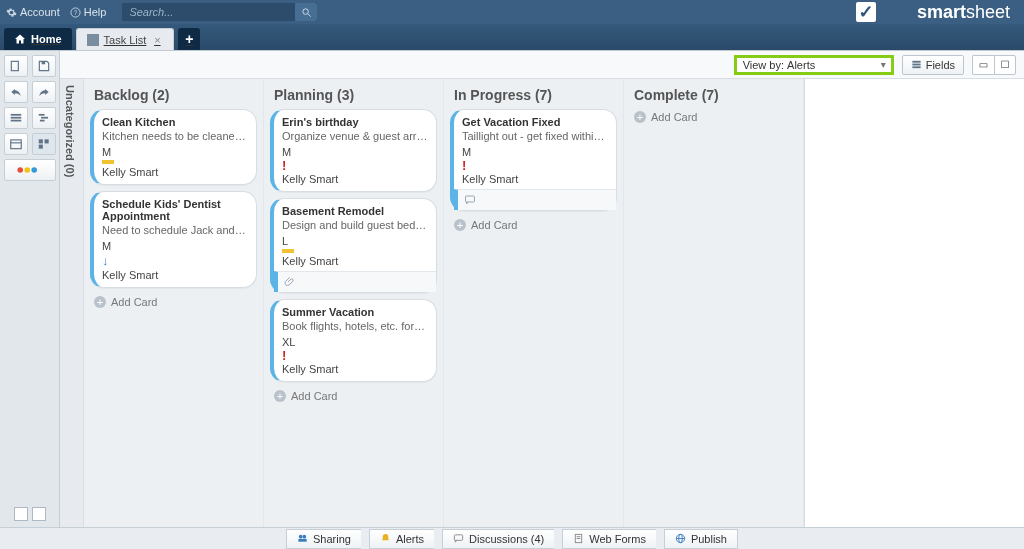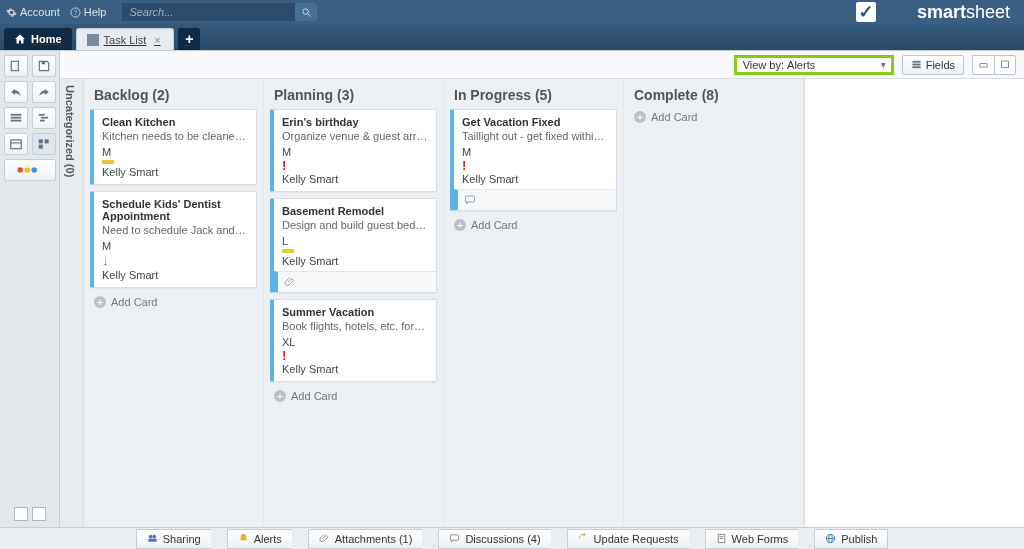--- a/index.html
+++ b/index.html
@@ -45,37 +45,37 @@
   .topbtn svg { width:11px; height:11px; fill:#5f7589; }
   .iconduo { display:flex; }
   .iconduo .bx { width:22px; height:20px; border:1px solid #bcc6cf; display:flex; align-items:center; justify-content:center; background:#fff; cursor:pointer; font-size:10px; }
   .iconduo .bx:first-child { border-right:none; border-radius:2px 0 0 2px; }
   .iconduo .bx:last-child { border-radius:0 2px 2px 0; }
   .board { flex:1; display:flex; overflow:hidden; background:#ecf0f3; }
   .lane.vert { width:24px; background:#e7ebef; border-right:1px solid #d7dde3; padding:6px 0; }
   .lane.vert .vlabel { writing-mode:vertical-rl; font-weight:bold; color:#555; font-size:11px; margin-left:4px; cursor:pointer; }
   .col { width:180px; padding:8px 6px; border-right:1px solid #e2e7ec; }
   .col h3 { font-size:14px; font-weight:bold; color:#555; margin-bottom:6px; padding-left:4px; cursor:pointer; }
-  .card { background:#fff; border:1px solid #d7dde3; border-left:4px solid #5bb4e5; border-radius:2px; padding:6px 8px 6px 8px; margin-bottom:6px; box-shadow:0 1px 1px rgba(0,0,0,0.04); cursor:pointer; }
+  .card { background:#fff; border:1px solid #d7dde3; border-left:4px solid #5bb4e5; border-radius:14px; padding:6px 8px 6px 8px; margin-bottom:6px; box-shadow:0 1px 1px rgba(0,0,0,0.04); cursor:pointer; }
   .card .ct { font-weight:bold; color:#333; font-size:11px; margin-bottom:2px; }
   .card .cd { color:#666; font-size:11px; white-space:nowrap; overflow:hidden; text-overflow:ellipsis; margin-bottom:4px; }
   .card .sz { color:#444; font-size:11px; margin-bottom:2px; }
   .card .pri { margin-bottom:2px; padding-top:1px; }
   .pri.low { width:12px; height:4px; background:#f1c232; }
   .pri.high { color:#d02424; font-weight:bold; font-size:13px; line-height:10px; }
   .pri.down { color:#4a86e8; font-size:13px; line-height:12px; }
   .card .as { color:#444; font-size:11px; }
   .footer { background:#f6f8fa; border-top:1px solid #e2e7ec; padding:4px 6px; display:flex; gap:6px; margin:-6px -8px -6px -8px; margin-top:4px; border-left:4px solid #5bb4e5; }
   .footer .ic { width:12px; height:12px; display:inline-block; }
   .footer svg { width:12px; height:12px; fill:#9aa7b2; }
   .addcard { display:flex; align-items:center; gap:5px; color:#777; font-size:11px; cursor:pointer; padding:2px 4px; }
   .addcard .pl { width:12px; height:12px; border-radius:50%; background:#b9c2cb; color:#fff; display:flex; align-items:center; justify-content:center; font-size:11px; line-height:1; }
   .blank { flex:1; background:#fff; border-left:1px solid #d7dde3; }
   
-  .bottombar { height:22px; background:#e9edf1; border-top:1px solid #c6ced6; display:flex; align-items:center; justify-content:center; gap:16px; }
+  .bottombar { height:22px; background:#e9edf1; border-top:1px solid #c6ced6; display:flex; align-items:center; justify-content:center; gap:8px; }
   .bbtn { height:20px; border:1px solid #c6ced6; border-right:none; background:linear-gradient(#fff,#eef2f5); display:flex; align-items:center; padding:0 10px; gap:5px; font-size:11px; cursor:pointer; }
   .bbtn:last-child { border-right:1px solid #c6ced6; }
   .bbtn svg { width:11px; height:11px; }
 </style>
 </head>
 <body>
 
 <div class="topbar">
   <div class="link">
     <span class="gear"><svg viewBox="0 0 24 24">
@@ -270,41 +270,41 @@
               <div class="sz">XL</div>
               <div class="pri high">!</div>
               <div class="as">Kelly Smart</div>
             </div>
             <div class="addcard">
               <span class="pl">+</span>
               <span>Add Card</span>
             </div>
           </div>
           <div class="col">
-            <h3>In Progress (5)</h3>
+            <h3>In Progress (7)</h3>
             <div class="card">
               <div class="ct">Get Vacation Fixed</div>
               <div class="cd">Taillight out - get fixed within the we…</div>
               <div class="sz">M</div>
               <div class="pri high">!</div>
               <div class="as">Kelly Smart</div>
               <div class="footer">
                 <span class="ic"><svg viewBox="0 0 24 24">
                     <rect x="3" y="4" width="18" height="12" rx="2" fill="none" stroke="#9aa7b2" stroke-width="2"></rect>
                     <path d="M8 16l-3 4v-4" fill="none" stroke="#9aa7b2" stroke-width="2"></path>
                   </svg></span>
               </div>
             </div>
             <div class="addcard">
               <span class="pl">+</span>
               <span>Add Card</span>
             </div>
           </div>
           <div class="col">
-            <h3>Complete (8)</h3>
+            <h3>Complete (7)</h3>
             <div class="addcard">
               <span class="pl">+</span>
               <span>Add Card</span>
             </div>
           </div>
         </div>
 
       <div class="blank"></div>
     </div>
   </div>
@@ -320,36 +320,24 @@
       <span>Sharing</span>
     </div>
   <div class="bbtn">
       <svg viewBox="0 0 24 24">
         <path d="M12 2a6 6 0 00-6 6v5l-2 3h16l-2-3V8a6 6 0 00-6-6z" fill="#e8b023"></path>
       </svg>
       <span>Alerts</span>
     </div>
   <div class="bbtn">
       <svg viewBox="0 0 24 24">
-        <path d="M8 12l6-6a3 3 0 014 4l-8 8a5 5 0 01-7-7l8-8" fill="none" stroke="#888" stroke-width="2"></path>
-      </svg>
-      <span>Attachments (1)</span>
-    </div>
-  <div class="bbtn">
-      <svg viewBox="0 0 24 24">
         <rect x="3" y="4" width="18" height="12" rx="2" fill="none" stroke="#888" stroke-width="2"></rect>
         <path d="M8 16l-3 4v-4" fill="none" stroke="#888" stroke-width="2"></path>
       </svg>
       <span>Discussions (4)</span>
-    </div>
-  <div class="bbtn">
-      <svg viewBox="0 0 24 24">
-        <path d="M4 12a8 8 0 018-8v3l5-4-5-4v3A10 10 0 002 12h2z" fill="#d9a43b"></path>
-      </svg>
-      <span>Update Requests</span>
     </div>
   <div class="bbtn">
       <svg viewBox="0 0 24 24">
         <rect x="5" y="3" width="14" height="18" fill="none" stroke="#888" stroke-width="2"></rect>
         <line x1="8" y1="8" x2="16" y2="8" stroke="#888" stroke-width="2"></line>
         <line x1="8" y1="12" x2="16" y2="12" stroke="#888" stroke-width="2"></line>
       </svg>
       <span>Web Forms</span>
     </div>
   <div class="bbtn">

